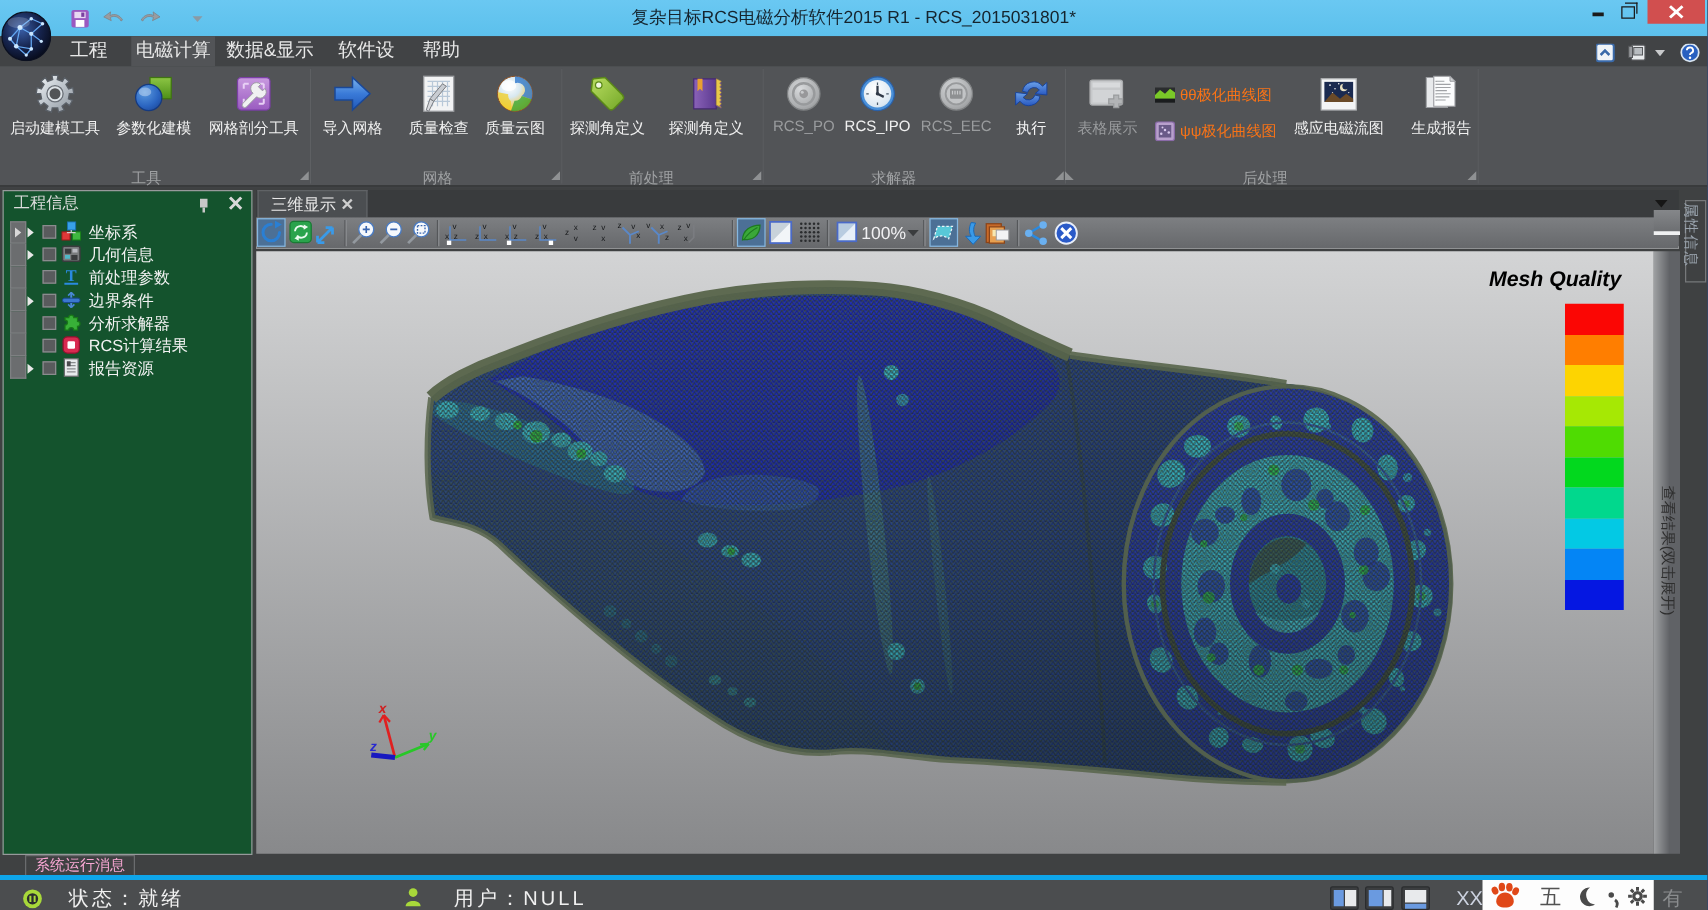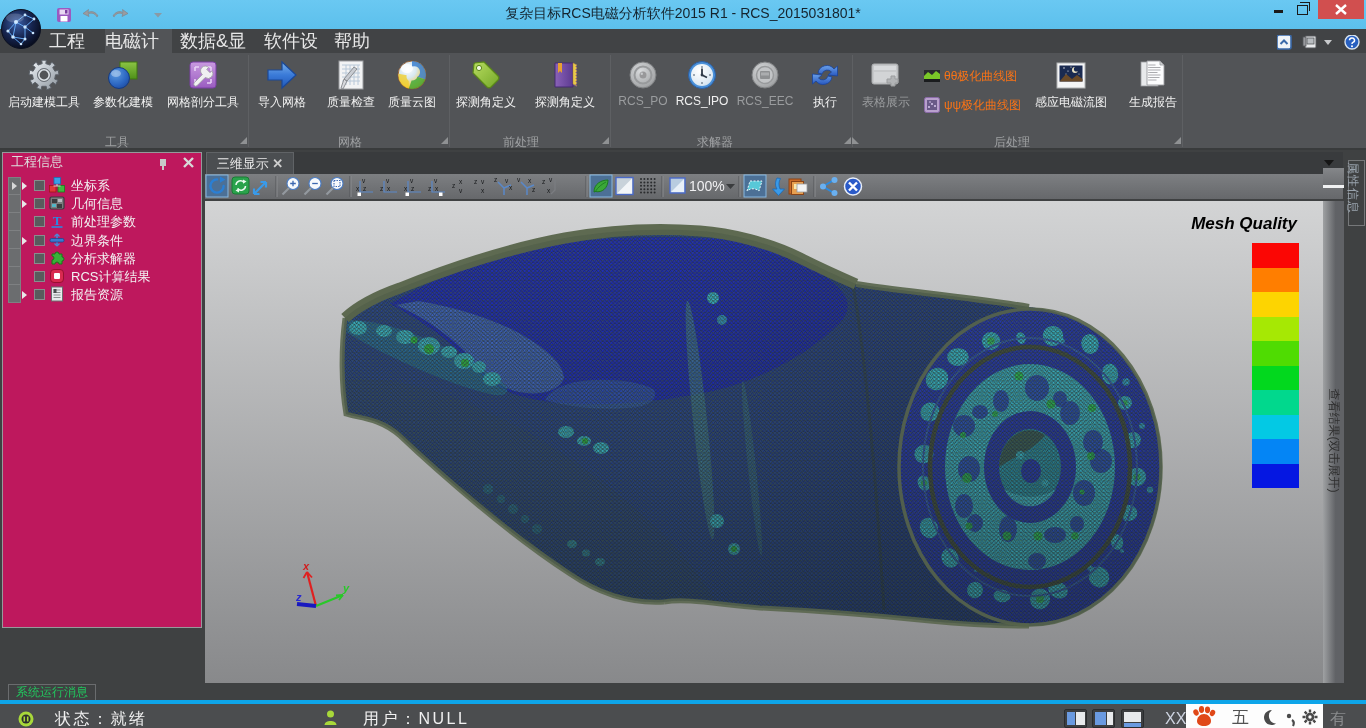--- a/index.html
+++ b/index.html
@@ -9,35 +9,35 @@
 #titlebar{left:0;top:0;width:1366px;height:29px;background:linear-gradient(#6ac8f2,#5cc0ec);}
 #title{left:450px;top:5px;width:466px;text-align:center;font-size:14px;color:#15242e;}
 #btnmin{left:1274px;top:10px;width:9px;height:2.5px;background:#1a1a1a;}
 #btnmax{left:1297px;top:5px;width:11px;height:10px;border:1.7px solid #1a1a1a;background:transparent}
 #btnmax::before{content:"";position:absolute;left:2px;top:-4px;width:9px;height:8px;border:1.7px solid #1a1a1a;border-left:none;border-bottom:none}
 #btnclose{left:1318px;top:0;width:46px;height:19px;background:#d14f4f;color:#fff;text-align:center;font-size:14px;font-weight:bold;line-height:19px}
 
 .qa{top:7px;height:15px}
 
 #menubar{left:0;top:29px;width:1366px;height:24px;background:#414345;}
-.mtab{position:absolute;top:29px;height:24px;line-height:24px;color:#e8e8e8;font-size:18px;text-align:left}
+.mtab{position:absolute;top:29px;height:24px;line-height:24px;color:#e8e8e8;font-size:15px;text-align:center}
 #mtab-active{left:105px;width:67px;background:#525457;}
 
 #ribbon{left:0;top:53px;width:1366px;height:97px;background:#525457;border-bottom:2px solid #393b3c}
 .rsep{position:absolute;top:55px;width:1px;height:92px;background:#45474a;border-right:1px solid #5e6063}
 .glabel{position:absolute;top:134px;height:14px;font-size:12px;color:#9fa1a3;text-align:center}
 .gcorner{position:absolute;top:137px;width:0;height:0;border-left:7px solid transparent;border-bottom:7px solid #8f9193}
 .ritem{position:absolute;top:57px;width:72px;text-align:center;color:#f0f0f0;font-size:12px}
 .ritem .ic{display:block;margin:2px auto 3px auto;width:32px;height:32px}
 .ritem .lbl{display:block;margin-top:2px;white-space:nowrap}
 .dis{color:#9a9c9e}
 .rsmall{position:absolute;height:18px;font-size:12px;color:#f97316;white-space:nowrap}
 .rsmall svg{vertical-align:-4px;margin-right:4px}
 
-#leftpanel{left:2px;top:152px;width:200px;height:476px;background:#be185d;border:1px solid #97999b;}
+#leftpanel{left:2px;top:152px;width:200px;height:532px;background:#14532d;border:1px solid #97999b;}
 #lp-head{position:absolute;left:0;top:0;width:100%;height:22px;color:#dcdcdc;font-size:13px;}
 #lp-gutter{position:absolute;left:5px;top:24px;width:13px;}
 .gut{width:13px;height:18px;border:1px solid #7e8082;border-top:none;background:#6b6d6f;position:relative}
 .gut:first-child{border-top:1px solid #7e8082}
 .tree-row{position:absolute;left:20px;height:18px;line-height:18px;color:#f2f2f2;font-size:13px;white-space:nowrap}
 .arr{display:inline-block;width:0;height:0;border-left:5px solid #e8e8e8;border-top:4px solid transparent;border-bottom:4px solid transparent;margin-right:4px}
 .noarr{display:inline-block;width:9px}
 .cb{display:inline-block;width:11px;height:11px;background:#595b5d;border:1px solid #8a8c8e;vertical-align:-1px;margin:0 4px 0 3px}
 .ticon{display:inline-block;width:16px;height:16px;vertical-align:-3px;margin-right:6px}
 
@@ -53,21 +53,21 @@
 .lgc{width:47px;height:24.5px}
 
 #strip1{left:1323px;top:201px;width:21px;height:482px;background:linear-gradient(90deg,#9fa1a3,#606266 60%);}
 #strip1txt{position:absolute;left:-62px;top:229px;width:145px;height:21px;transform:rotate(90deg);font-size:12px;color:#2e2e2e;text-align:center;line-height:21px;white-space:nowrap}
 #strip1thumb{position:absolute;left:0;top:-33px;width:21px;height:20px;background:linear-gradient(#85878a,#6d6f72);border-bottom:3px solid #f0f1f2}
 #rightpanel{left:1344px;top:152px;width:22px;height:548px;background:#3f4142}
 #rp-tab{position:absolute;left:4px;top:8px;width:17px;height:66px;border:1px solid #76787a;}
 #rp-txt{position:absolute;left:-20px;top:31px;width:58px;height:16px;transform:rotate(90deg);font-size:12px;color:#9aa4ae;white-space:nowrap;letter-spacing:1px}
 
 #bottomrow{left:0;top:684px;width:1366px;height:16px;background:#3f4142}
-#systab{position:absolute;left:8px;top:0px;width:88px;height:16px;border:1px solid #6a6c6e;border-bottom:none;color:#22c55e;font-size:12px;text-align:center;line-height:15px}
+#systab{position:absolute;left:20px;top:0px;width:88px;height:16px;border:1px solid #6a6c6e;border-bottom:none;color:#f9a8d4;font-size:12px;text-align:center;line-height:15px}
 #statusbar{left:0;top:700px;width:1366px;height:28px;background:#4b4d4f;border-top:4px solid #0ea5e9;color:#f0f0f0;font-size:16px}
 .stxt{position:absolute;top:5px;letter-spacing:2.5px}
 .laybtn{position:absolute;top:5px;width:23px;height:19px;background:#3c3e40;border:1px solid #2a2c2e;border-radius:2px}
 .laybtn i{position:absolute;display:block}
 #imebar{position:absolute;left:1186px;top:0px;width:137px;height:26px;background:#fdfdfd;}
 </style></head>
 <body>
 
 <div id="titlebar" class="abs"></div>
 <div id="title" class="abs">复杂目标RCS电磁分析软件2015 R1 - RCS_2015031801*</div>

